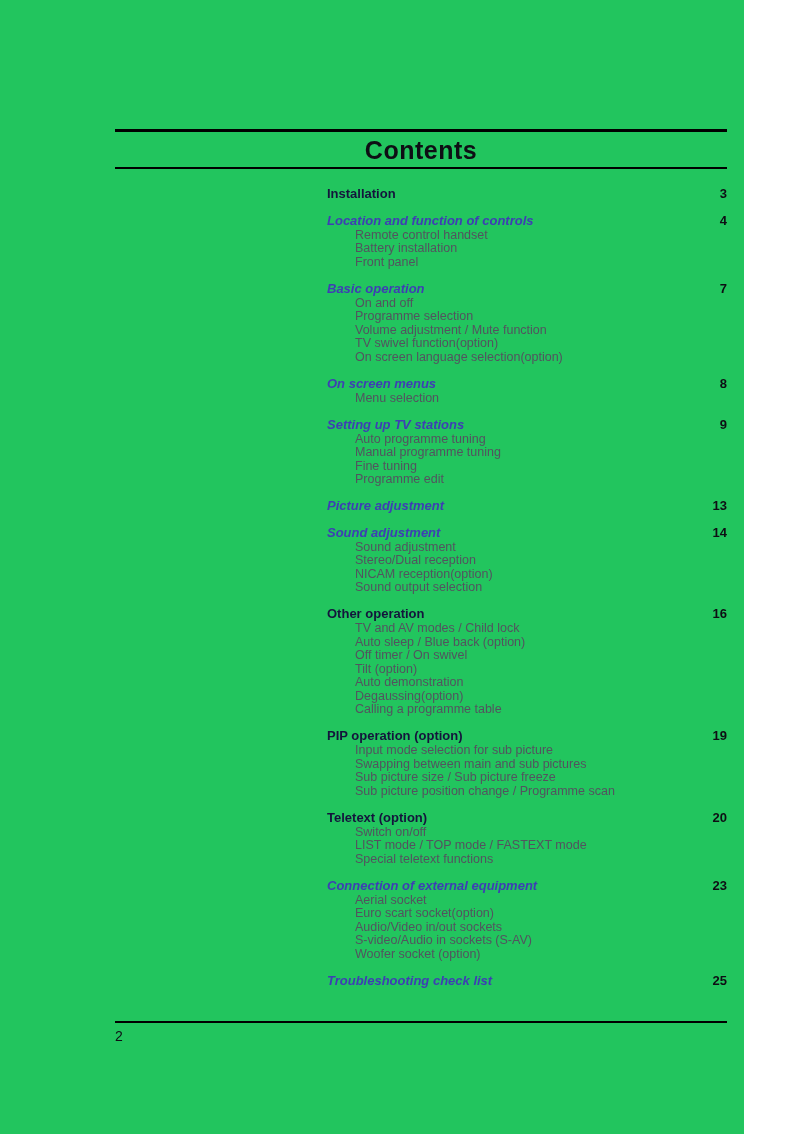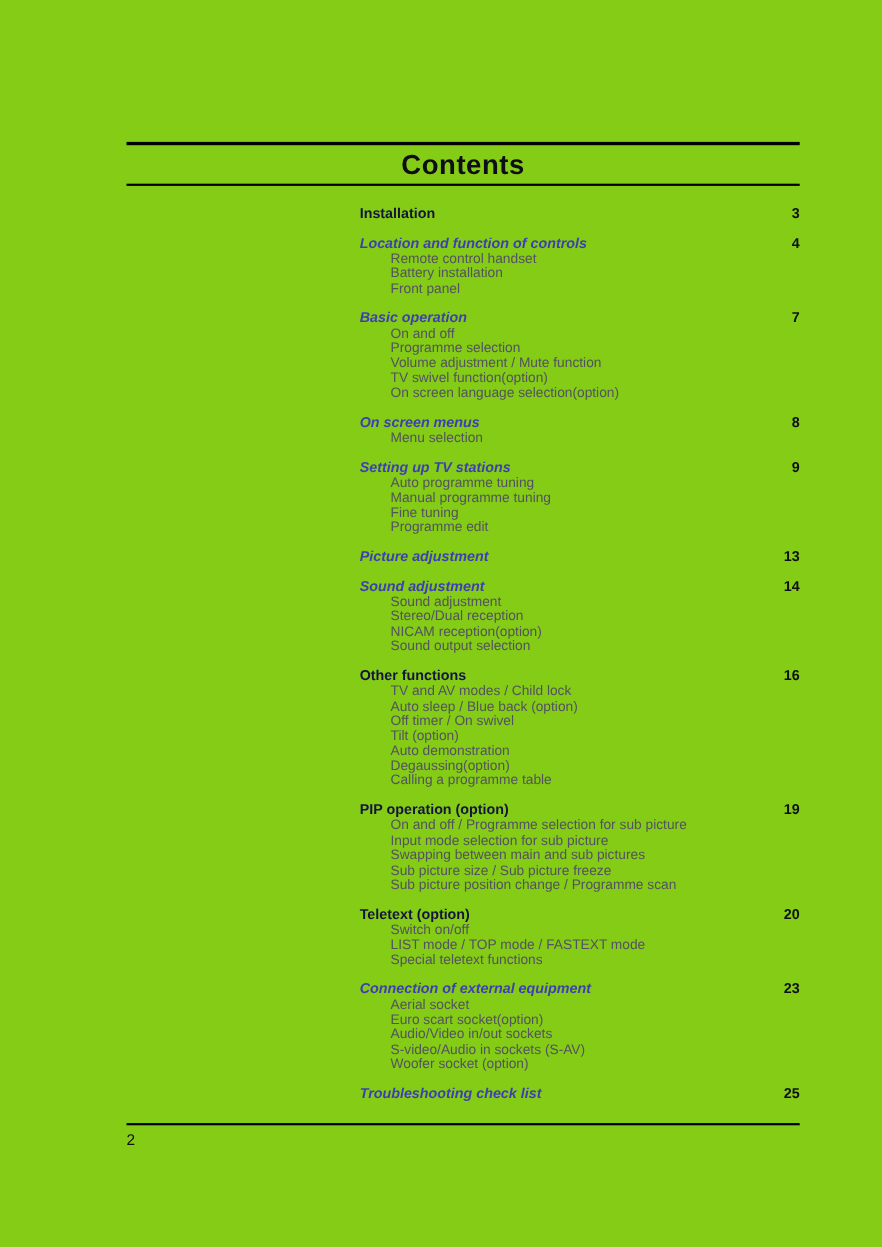--- a/index.html
+++ b/index.html
@@ -3,23 +3,23 @@
 <meta charset="utf-8">
 <style>
   html, body {
     margin: 0;
     padding: 0;
     background: #ffffff;
     font-family: "Liberation Sans", sans-serif;
   }
   .sheet {
     position: relative;
-    width: 802px;
+    width: 744px;
     height: 1134px;
-    background: #84cc16;
+    background: #22c55e;
     overflow: hidden;
   }
   .rule {
     position: absolute;
     left: 115px;
     width: 612px;
     background: var(--rule, #000);
   }
   .rule-top    { top: 129px; height: 3px; }
   .rule-title  { top: 167px; height: 2px; }
@@ -152,40 +152,39 @@
         </div>
         <div class="entry-subs">
           <div class="entry-sub">Sound adjustment</div>
           <div class="entry-sub">Stereo/Dual reception</div>
           <div class="entry-sub">NICAM reception(option)</div>
           <div class="entry-sub">Sound output selection</div>
         </div>
       </div>
       <div class="entry">
         <div class="entry-row">
-          <span class="entry-title tone-navy">Other functions</span>
+          <span class="entry-title tone-navy">Other operation</span>
           <span class="entry-page">16</span>
         </div>
         <div class="entry-subs">
           <div class="entry-sub">TV and AV modes / Child lock</div>
           <div class="entry-sub">Auto sleep / Blue back (option)</div>
           <div class="entry-sub">Off timer / On swivel</div>
           <div class="entry-sub">Tilt (option)</div>
           <div class="entry-sub">Auto demonstration</div>
           <div class="entry-sub">Degaussing(option)</div>
           <div class="entry-sub">Calling a programme table</div>
         </div>
       </div>
       <div class="entry">
         <div class="entry-row">
           <span class="entry-title tone-navy">PIP operation (option)</span>
           <span class="entry-page">19</span>
         </div>
         <div class="entry-subs">
-          <div class="entry-sub">On and off / Programme selection for sub picture</div>
           <div class="entry-sub">Input mode selection for sub picture</div>
           <div class="entry-sub">Swapping between main and sub pictures</div>
           <div class="entry-sub">Sub picture size / Sub picture freeze</div>
           <div class="entry-sub">Sub picture position change / Programme scan</div>
         </div>
       </div>
       <div class="entry">
         <div class="entry-row">
           <span class="entry-title tone-navy">Teletext (option)</span>
           <span class="entry-page">20</span>

